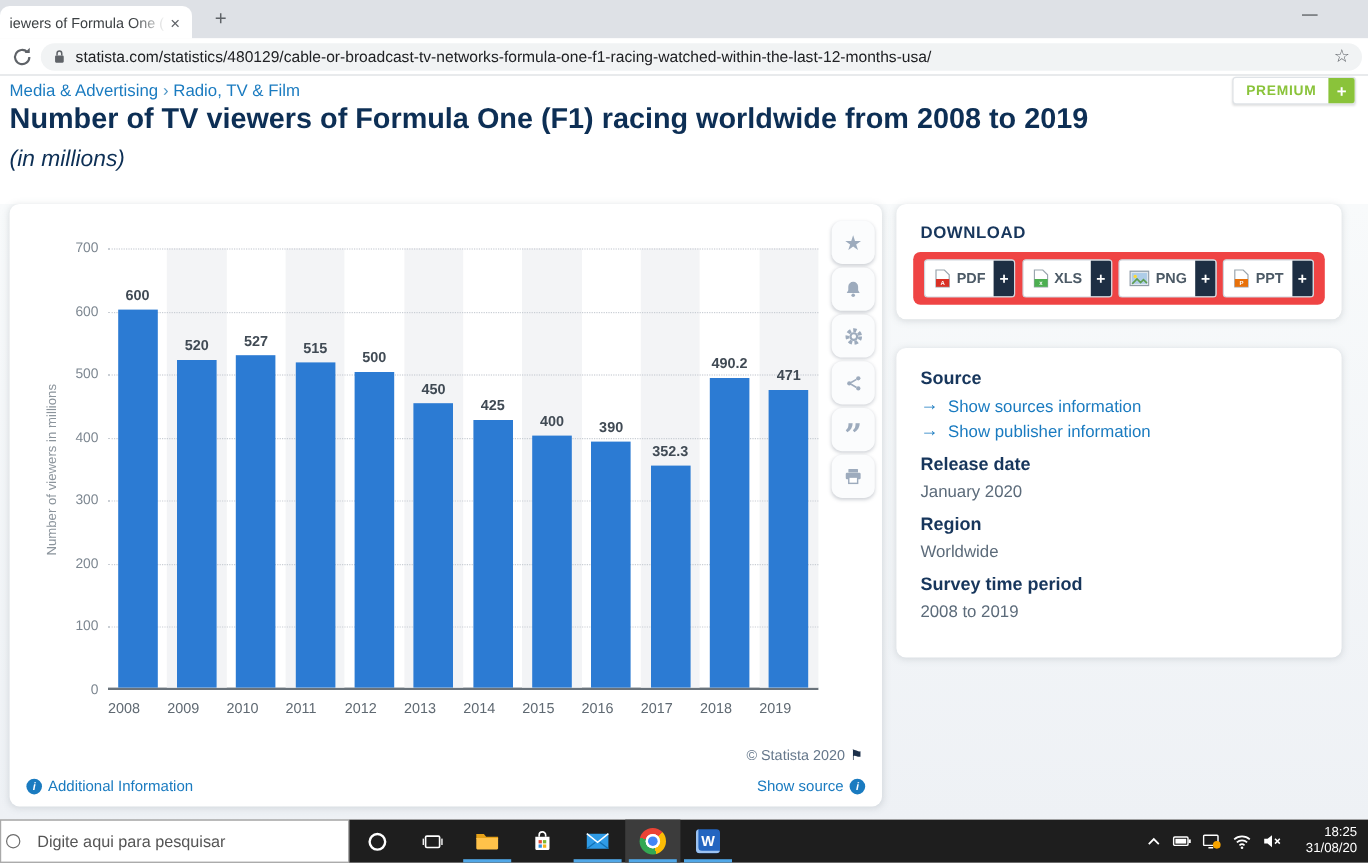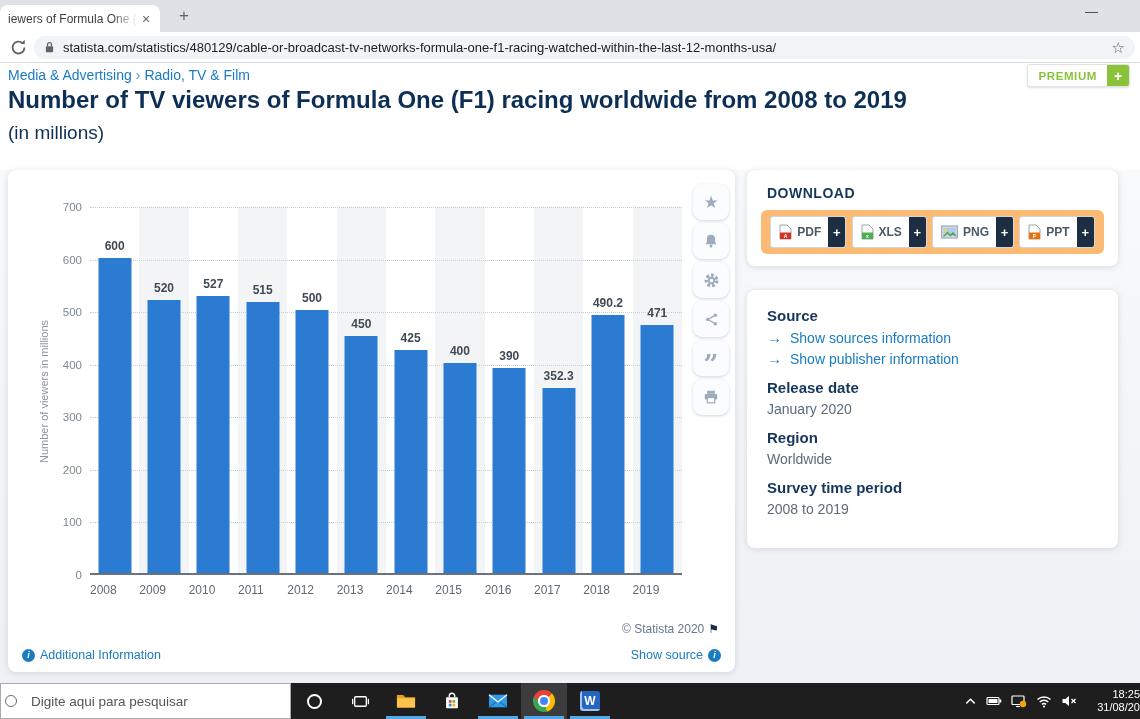--- a/index.html
+++ b/index.html
@@ -27,21 +27,21 @@
   .page { position:absolute; left:0; top:64px; width:100%; height:619px; background:#fff;padding-left:8px; }
   .breadcrumb { position:absolute; left:8px; top:3px; font-size:14px; }
   .breadcrumb a { color:#1a7bc0; text-decoration:none; }
   .crumb-sep { color:#4c95c6; margin:0 4px; }
   .premium { position:absolute; right:10px; top:0; height:23px; background:#fff; border:1px solid #dfe3e7;
              border-radius:3px; display:flex; align-items:center; box-shadow:0 1px 2px rgba(0,0,0,.12); overflow:hidden; }
   .premium-label { color:#8ac33a; font-weight:bold; font-size:11.5px; letter-spacing:.6px; padding:0 10px; }
   .premium-plus { width:22px; height:23px; background:#8ac33a; color:#fff; font-weight:bold; font-size:14px;
                   display:flex; align-items:center; justify-content:center; }
   .page-title { position:absolute; left:8px; top:22px; font-size:24px; font-weight:700; color:#0d2f55; width:1000px; }
-  .page-subtitle { position:absolute; left:8px; top:58px; font-size:19px; color:#0d2f55; }
+  .page-subtitle { position:absolute; left:8px; top:58px; font-size:19px; font-style:italic; color:#0d2f55; }
 
   .main { position:absolute; left:0; top:106px; width:100%; height:513px;
           background:linear-gradient(180deg,#f8fafb, #eef1f5); }
 
   
   .chart-card { position:absolute; left:8px; top:0; width:727px; height:502px; background:#fff;
                 border-radius:8px; box-shadow:0 1px 6px rgba(120,130,140,.25); }
   .ylabel { position:absolute; left:30px; top:37px; height:368px; display:flex; align-items:center; justify-content:center;
             writing-mode:vertical-rl; transform:rotate(180deg); font-size:11px; color:#8b949c; }
   .plot { position:absolute; left:82px; top:37px; width:592px; height:368px; border-bottom:2px solid #6a737b; }
@@ -68,21 +68,21 @@
   .foot-link { position:absolute; bottom:10px; font-size:12.5px; color:#1a7bc0; display:flex; align-items:center; gap:5px; }
   .foot-left { left:14px; }
   .foot-right { right:14px; }
   .info-dot { width:13px; height:13px; border-radius:50%; background:#1a7bc0; color:#fff; font-size:9px; font-weight:bold;
               font-style:italic; display:inline-flex; align-items:center; justify-content:center; }
 
   
   .dl-card { position:absolute; left:747px; top:0; width:371px; height:96px; background:#fff; border-radius:8px;
              box-shadow:0 1px 6px rgba(120,130,140,.25); }
   .dl-heading { position:absolute; left:20px; top:15px; font-size:14px; font-weight:bold; color:#17365c; letter-spacing:.5px; }
-  .dl-group { position:absolute; left:14px; right:14px; top:40px; height:44px; background:#fdba74; border-radius:6px;
+  .dl-group { position:absolute; left:14px; right:14px; top:40px; height:44px; background:#ef4444; border-radius:6px;
               display:flex; align-items:center; justify-content:space-evenly; padding:0 4px; }
   .dl-btn { height:32px; background:#fff; border:1px solid #cfd6dd; border-radius:3px; display:flex; align-items:center; overflow:hidden; }
   .dl-icon { margin:0 5px 0 8px; display:flex; }
   .dl-label { font-size:12px; font-weight:bold; color:#4c5a66; margin-right:7px; }
   .dl-plus { width:17px; align-self:stretch; background:#1d2e43; color:#fff; font-size:13px; font-weight:bold;
              display:flex; align-items:center; justify-content:center; }
 
   .src-card { position:absolute; left:747px; top:120px; width:371px; height:258px; background:#fff; border-radius:8px;
               box-shadow:0 1px 6px rgba(120,130,140,.25); padding:17px 20px; }
   .src-h { font-size:15px; font-weight:bold; color:#17365c; margin-bottom:5px; }
@@ -102,21 +102,21 @@
   .tb-underline { position:absolute; bottom:0; left:3px; right:3px; height:3px; background:#51a8e8; }
   .cortana-ring { width:15px; height:15px; border:2px solid #fff; border-radius:50%; }
   .chrome-ball { width:22px; height:22px; border-radius:50%; position:relative;
                  background:conic-gradient(from 45deg, #fbbc05 0 120deg, #34a853 120deg 240deg, #ea4335 240deg 360deg); }
   .chrome-ball::after { content:""; position:absolute; left:5px; top:5px; width:12px; height:12px; border-radius:50%;
                         background:#fff; box-shadow:inset 0 0 0 2.5px #fff; }
   .chrome-ball::before { content:""; position:absolute; left:7px; top:7px; width:8px; height:8px; border-radius:50%;
                          background:#4285f4; z-index:1; }
   .word-sq { width:20px; height:20px; background:#2365c0; border-radius:3px; color:#fff; font-weight:bold; font-size:12px;
              display:flex; align-items:center; justify-content:center; box-shadow:2px -2px 0 0 #9dc3f0 inset; }
-  .tb-tray { position:absolute; right:0; top:0; height:36px; display:flex; align-items:center; gap:9px; padding-right:0; }
+  .tb-tray { position:absolute; right:0; top:0; height:36px; display:flex; align-items:center; gap:9px; padding-right:9px; }
   .clock { text-align:right; font-size:11px; line-height:13px; color:#fff; width:54px; overflow:hidden; }
 </style>
 </head>
 <body>
 
 <div class="screen">
 
   <div class="tabstrip">
     <div class="tab">
       <span class="tab-title">iewers of Formula One (F1)</span>

